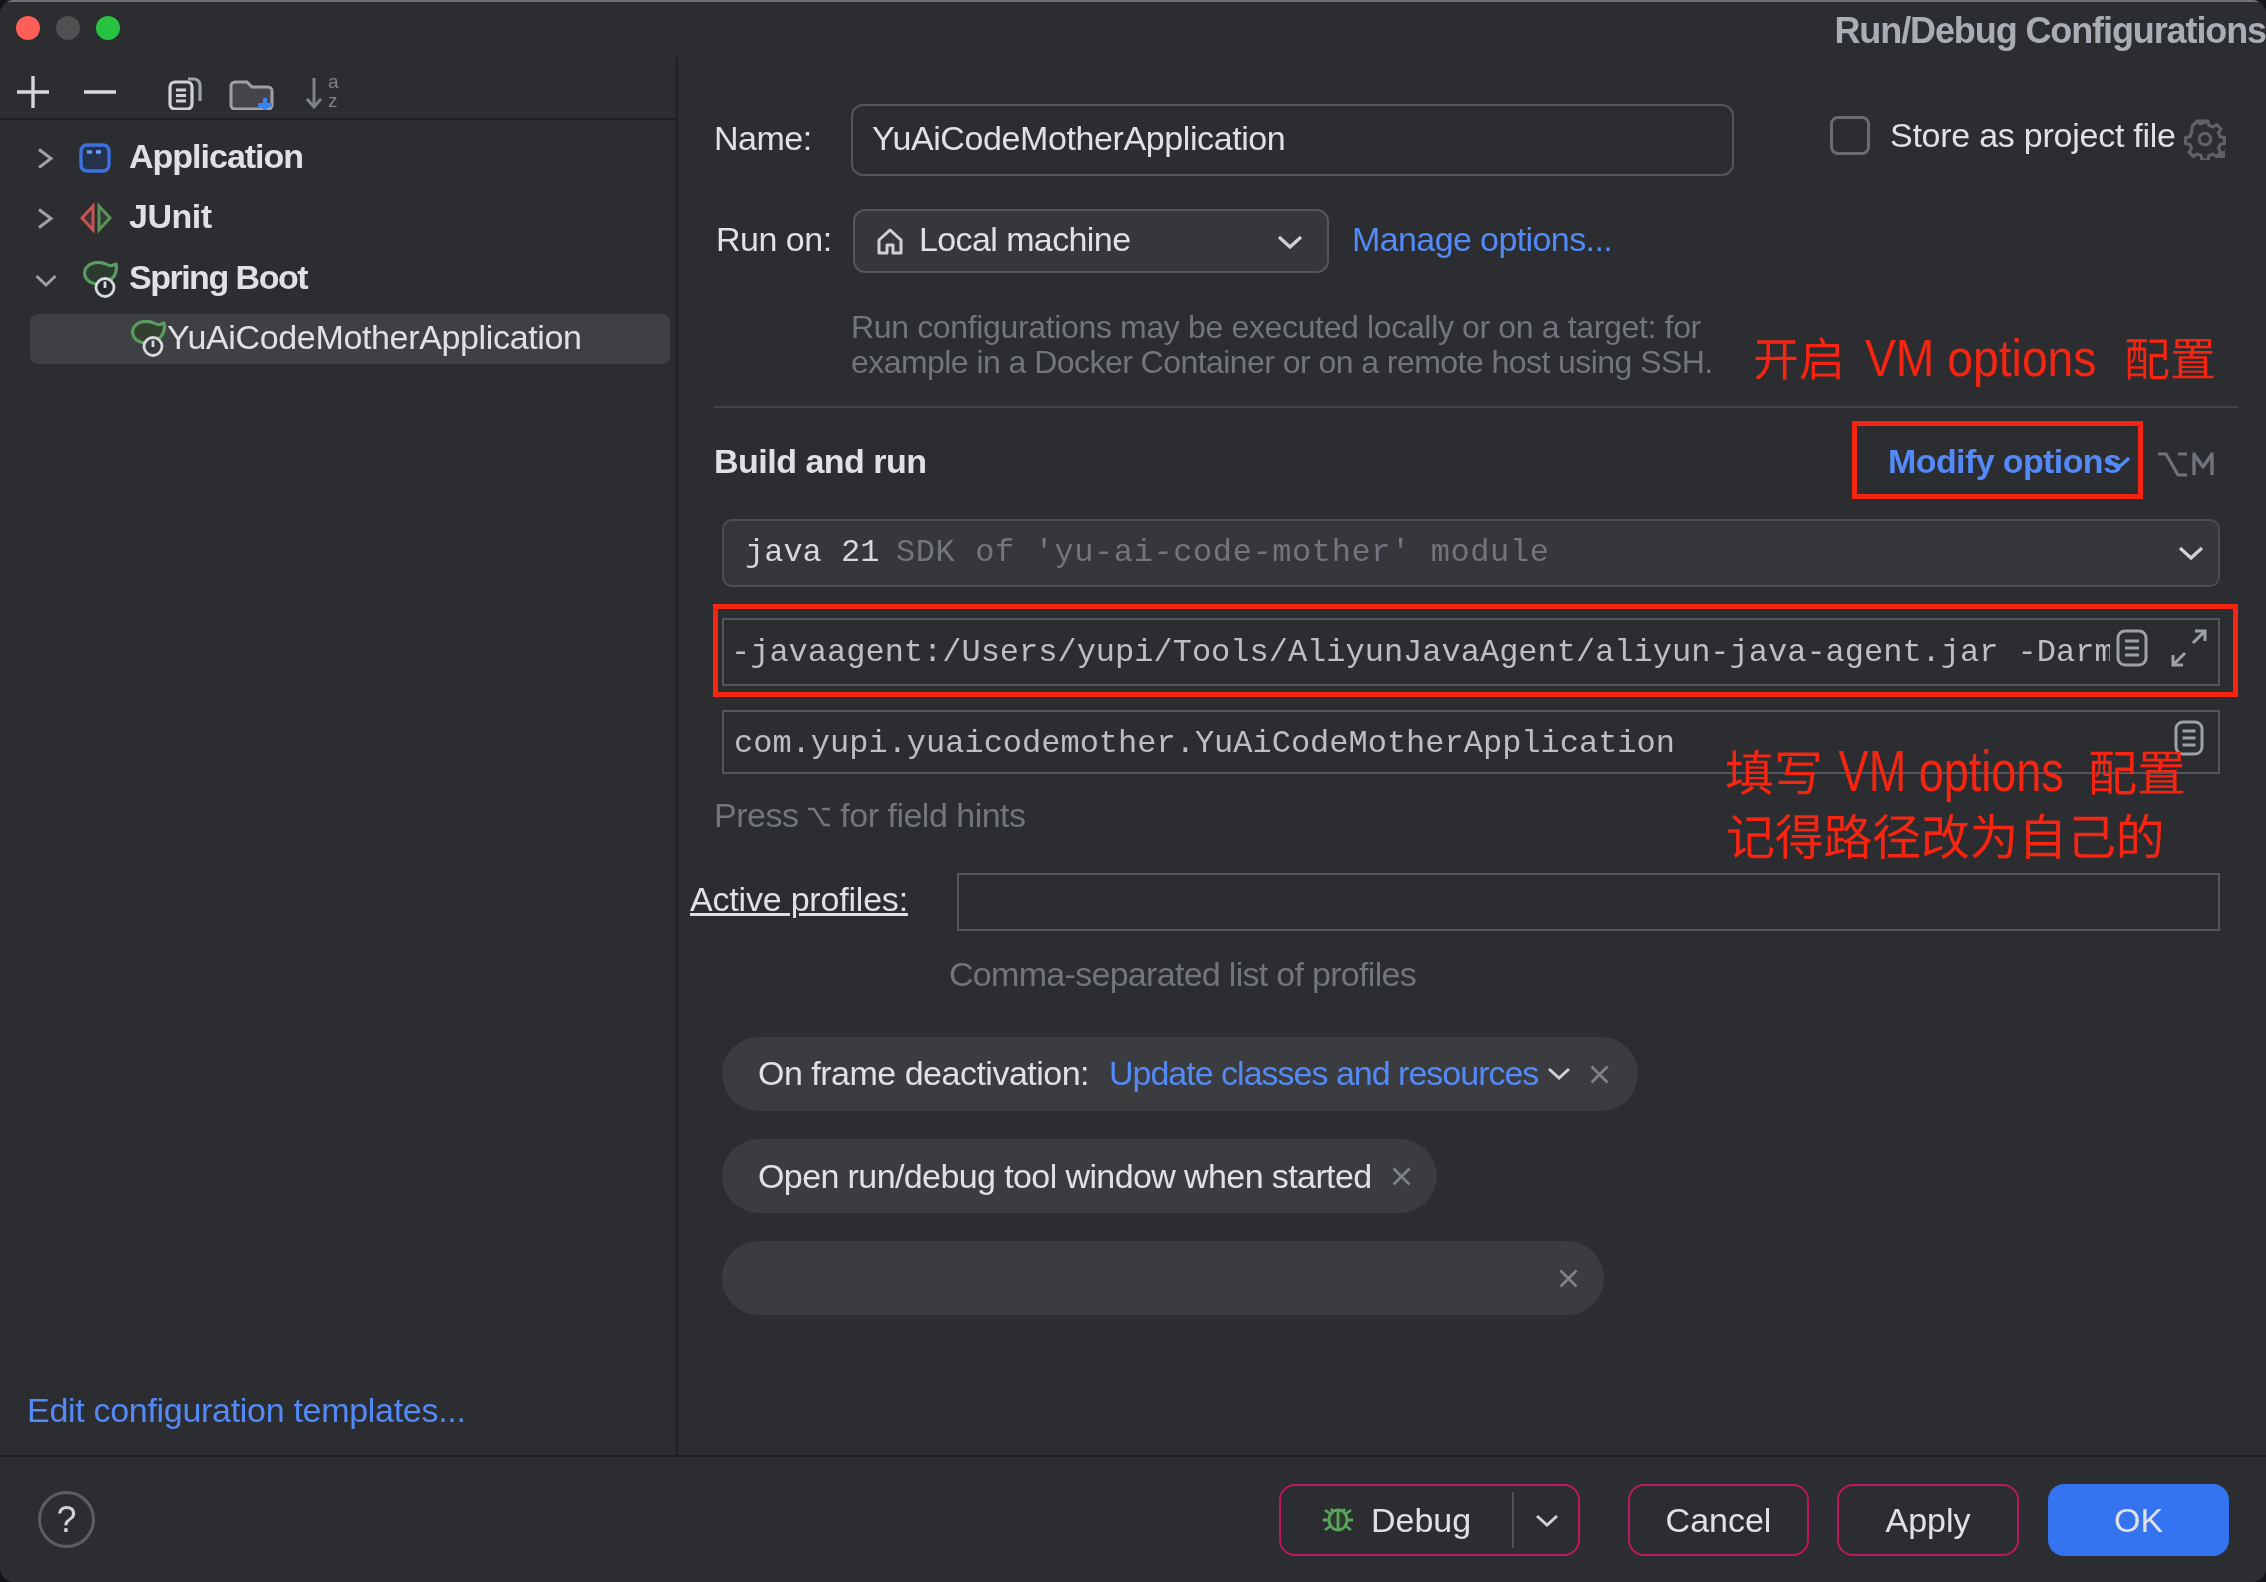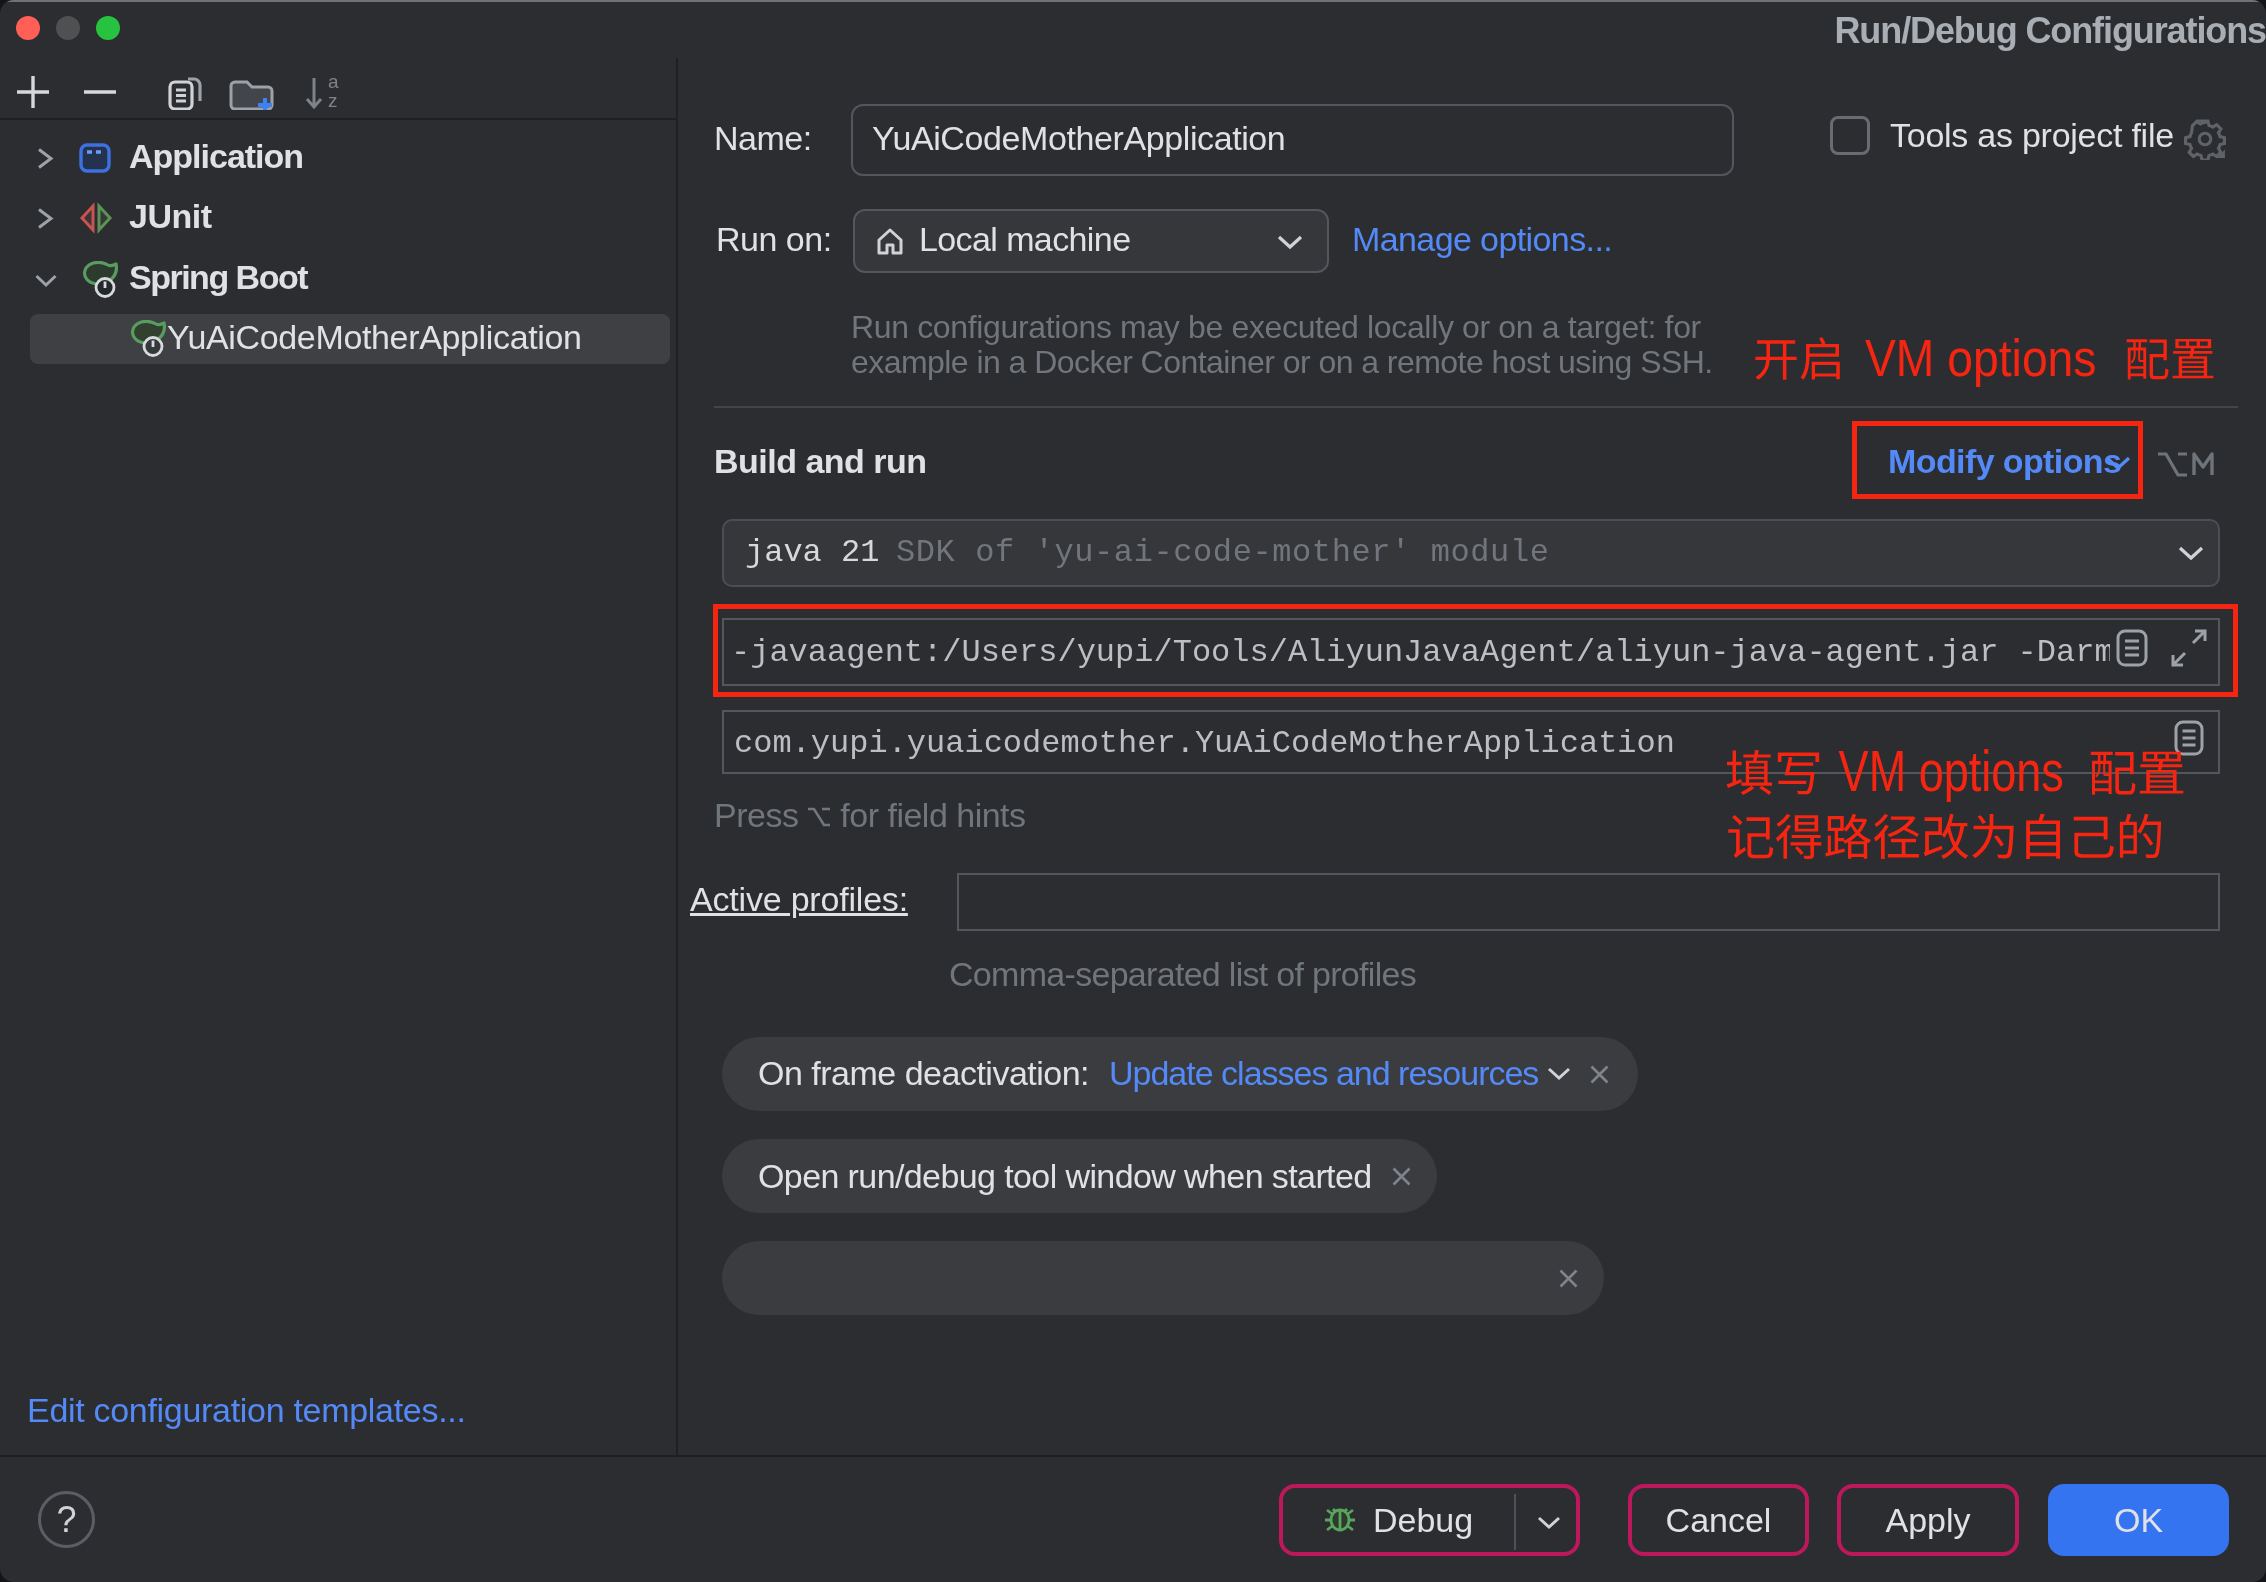--- a/index.html
+++ b/index.html
@@ -8,21 +8,21 @@
 #win { position:absolute; left:0; top:0; width:2266px; height:1582px; background:#2b2d30; border-radius:14px; overflow:hidden; }
 #topline { position:absolute; left:0; top:0; width:2266px; height:2px; background:#717274; border-radius:14px 14px 0 0; }
 .abs { position:absolute; }
 .lbl { font-size:34px; color:#dfe1e5; white-space:nowrap; letter-spacing:-0.5px; line-height:39px; }
 .dim { color:#71757c; }
 .blue { color:#548af7; }
 .mono { font-family:"Liberation Mono", monospace; font-size:32px; color:#bcbec4; white-space:pre; }
 .fld { position:absolute; border:2px solid #53565c; background:#2b2d30; }
 .rfld { border-radius:12px; }
 .chip { position:absolute; background:#3a3c40; border-radius:37px; height:74px; display:flex; align-items:center; font-size:34px; white-space:nowrap; letter-spacing:-0.5px; }
-.btn { position:absolute; border:4px solid #be185d; border-radius:16px; height:72px; display:flex; align-items:center; justify-content:center; font-size:34px; color:#dfe1e5; }
+.btn { position:absolute; border:2px solid #be185d; border-radius:16px; height:72px; display:flex; align-items:center; justify-content:center; font-size:34px; color:#dfe1e5; }
 .redbox { position:absolute; border:5px solid #f62511; }
 svg { display:block; }
 </style>
 </head>
 <body>
 <div id="win">
   <div id="topline"></div>
 
   <div class="abs" style="left:0;top:10px;width:2266px;text-align:right;font-size:36px;font-weight:bold;color:#a9adb4;letter-spacing:-1.1px;">Run/Debug Configurations</div>
   <div class="abs" style="left:16px;top:16px;width:24px;height:24px;border-radius:50%;background:#ff5f57;"></div>
@@ -107,21 +107,21 @@
   </div>
   <div class="abs lbl" style="left:167px;top:318px;letter-spacing:-0.35px;">YuAiCodeMotherApplication</div>
 
   <div class="abs lbl blue" style="left:27px;top:1391px;letter-spacing:-0.3px;">Edit configuration templates...</div>
 
   <div class="abs lbl" style="left:714px;top:119px;">Name:</div>
   <div class="fld rfld" style="left:851px;top:104px;width:883px;height:72px;"></div>
   <div class="abs lbl" style="left:872px;top:119px;letter-spacing:-0.4px;">YuAiCodeMotherApplication</div>
 
   <div class="abs" style="left:1830px;top:116px;width:40px;height:39px;border:3px solid #686b71;border-radius:8px;"></div>
-  <div class="abs lbl" style="left:1890px;top:116px;letter-spacing:-0.25px;">Tools as project file</div>
+  <div class="abs lbl" style="left:1890px;top:116px;letter-spacing:-0.25px;">Store as project file</div>
   <div class="abs" style="left:2184px;top:118px;">
     <svg width="42" height="42" viewBox="0 0 40 40">
       <path d="M17.2 3 h5.6 l1 4.2 a13 13 0 0 1 3.6 1.5 l3.7-2.3 4 4 -2.3 3.7 a13 13 0 0 1 1.5 3.6 l4.2 1 v5.6 l-4.2 1 a13 13 0 0 1 -1.5 3.6 l2.3 3.7 -4 4 -3.7-2.3 a13 13 0 0 1 -3.6 1.5 l-1 4.2 h-5.6 l-1-4.2 a13 13 0 0 1 -3.6-1.5 l-3.7 2.3 -4-4 2.3-3.7 a13 13 0 0 1 -1.5-3.6 l-4.2-1 v-5.6 l4.2-1 a13 13 0 0 1 1.5-3.6 L8 7.4 l4-4 3.7 2.3 a13 13 0 0 1 3.6-1.5 z" fill="none" stroke="#5f6266" stroke-width="3"></path>
       <circle cx="20" cy="20" r="5.5" fill="none" stroke="#5f6266" stroke-width="3"></circle>
       <path d="M31 38 h8 v-8 z" fill="#5f6266"></path>
     </svg>
   </div>
 
   <div class="abs lbl" style="left:716px;top:220px;">Run on:</div>
   <div class="fld rfld" style="left:853px;top:209px;width:476px;height:64px;background:#35373b;"></div>

